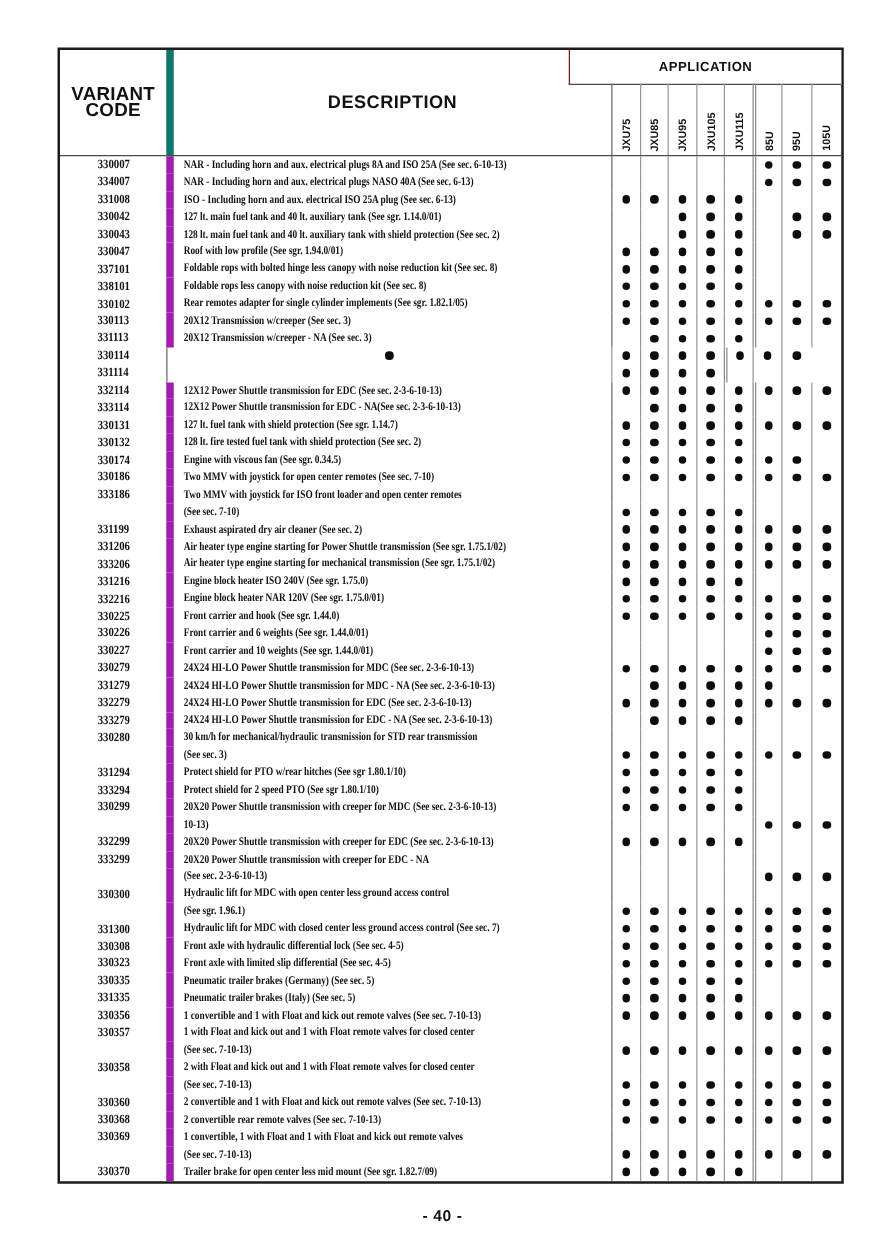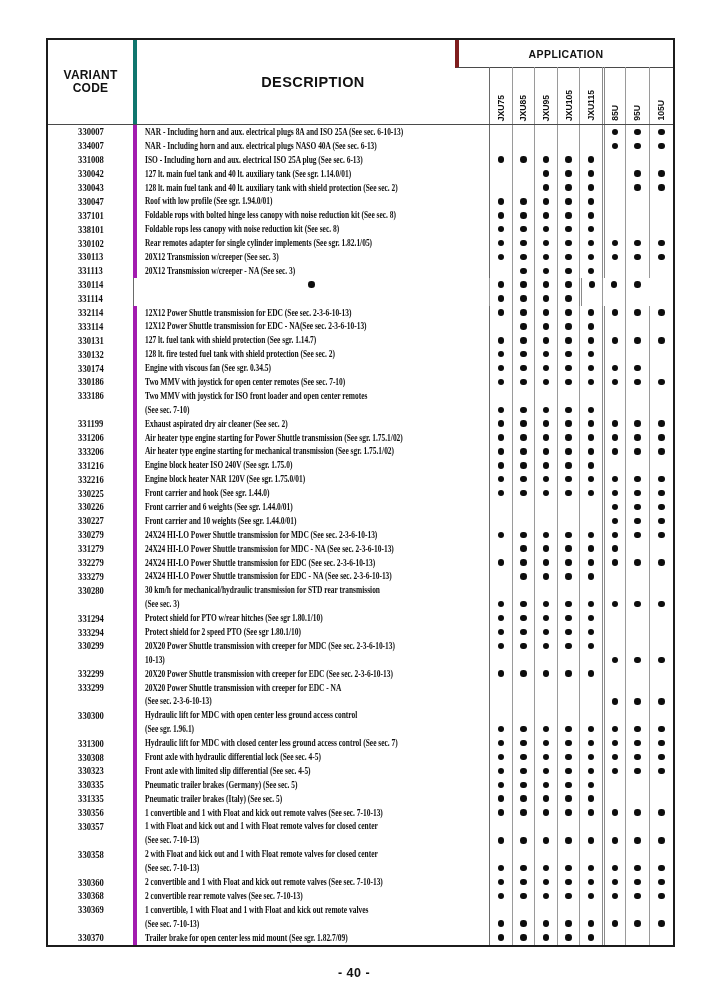--- a/index.html
+++ b/index.html
@@ -12,31 +12,31 @@
 
   .variant-table{
     position:absolute;left:46px;top:38px;width:625px;
     border:2px solid #1c1c1c;background:#fff;
   }
 
   
   .thead{display:grid;grid-template-columns:85px 356px 184px;height:84px;border-bottom:1px solid #4a4a4a;}
   .h-code{
     display:flex;flex-direction:column;align-items:center;justify-content:center;
-    font-weight:bold;font-size:12px;letter-spacing:.2px;line-height:13px;
+    font-weight:bold;font-size:15px;letter-spacing:.2px;line-height:13px;
   }
   .h-desc{
     display:flex;align-items:center;justify-content:center;
-    border-left:4px solid #0f766e;
+    border-left:6px solid #0f766e;
     font-weight:bold;font-size:14.5px;letter-spacing:.4px;
   }
   .h-apps{position:relative;}
   .app-title{
     position:absolute;left:-34px;right:0;top:0;height:27px;background:#fff;
-    border-left:4px solid #7f1d1d;border-bottom:1px solid #4a4a4a;
+    border-left:1px solid #7f1d1d;border-bottom:1px solid #4a4a4a;
     display:flex;align-items:center;justify-content:center;
     font-weight:bold;font-size:10.5px;letter-spacing:.4px;
   }
   .app-cols{
     position:absolute;left:0;right:0;top:27px;bottom:0;
     display:grid;grid-template-columns:22.6px 22.6px 22.6px 22.6px 22.6px 23px 24px 24px;
   }
   .app-col{
     display:flex;align-items:flex-end;justify-content:center;padding-bottom:3px;
     border-left:1px solid #9a9a9a;
@@ -53,21 +53,21 @@
   .line{
     display:grid;grid-template-columns:85px 356px 22.6px 22.6px 22.6px 22.6px 22.6px 23px 24px 24px;
     height:13.9px;align-items:center;font-family:Liberation Serif, serif;
   }
   .cell{height:100%;display:flex;align-items:center;overflow:visible;}
   .cell.code{justify-content:center;}
   .cell.code .squeeze{
     font-weight:bold;font-size:10px;transform:scaleX(.86);transform-origin:center;
     white-space:nowrap;letter-spacing:0px;
   }
-  .cell.desc{border-left:4px solid #a21caf;padding-left:8px;}
+  .cell.desc{border-left:6px solid #a21caf;padding-left:8px;}
   .cell.desc .squeeze{
     font-weight:bold;font-size:9.3px;transform:scaleX(.8);transform-origin:left center;
     white-space:nowrap;letter-spacing:0px;
   }
   .cell.app{justify-content:center;border-left:1px solid #9a9a9a;}
   .cell.app.c0{border-left:1px solid #6a6a6a;}
   .cell.app.c5{border-left:3px double #8a8a8a;}
   .dot{width:6.5px;height:6.5px;border-radius:50%;background:#0d0d0d;}
 
   .page-number{

